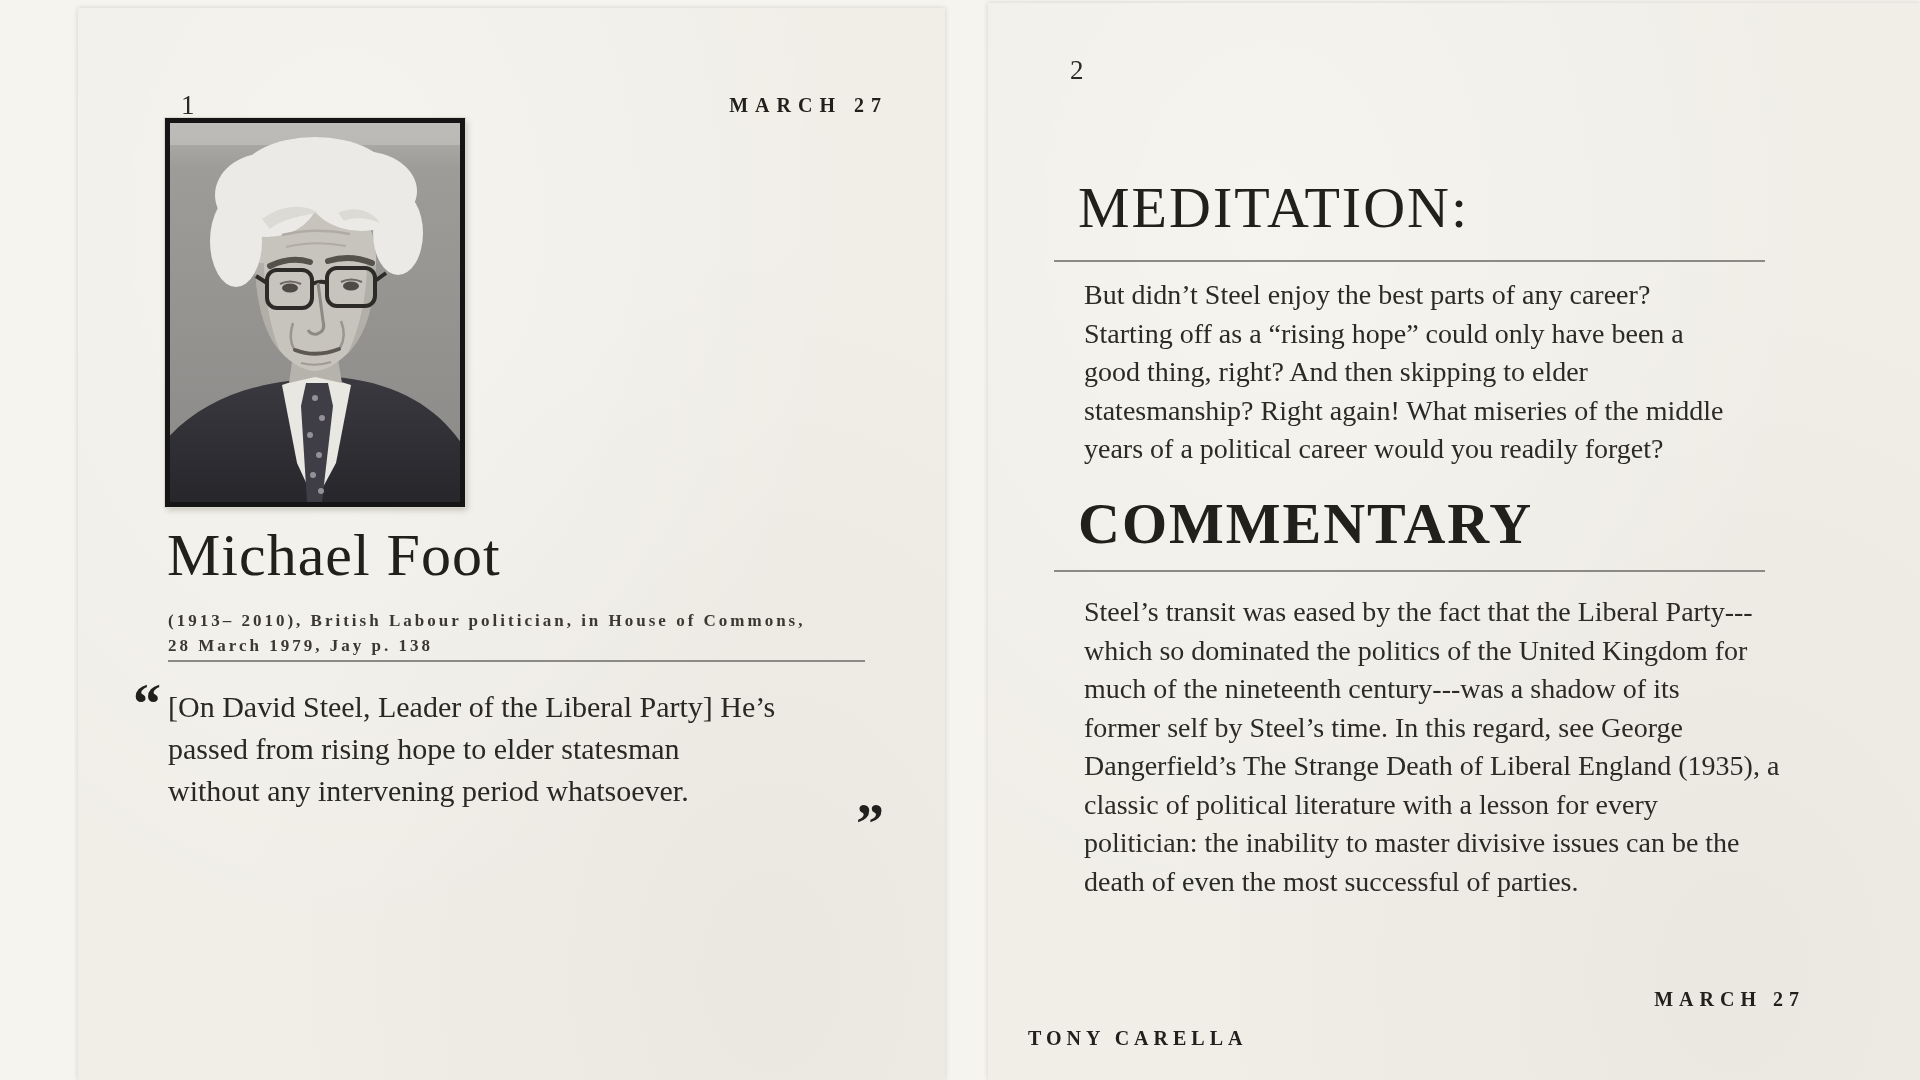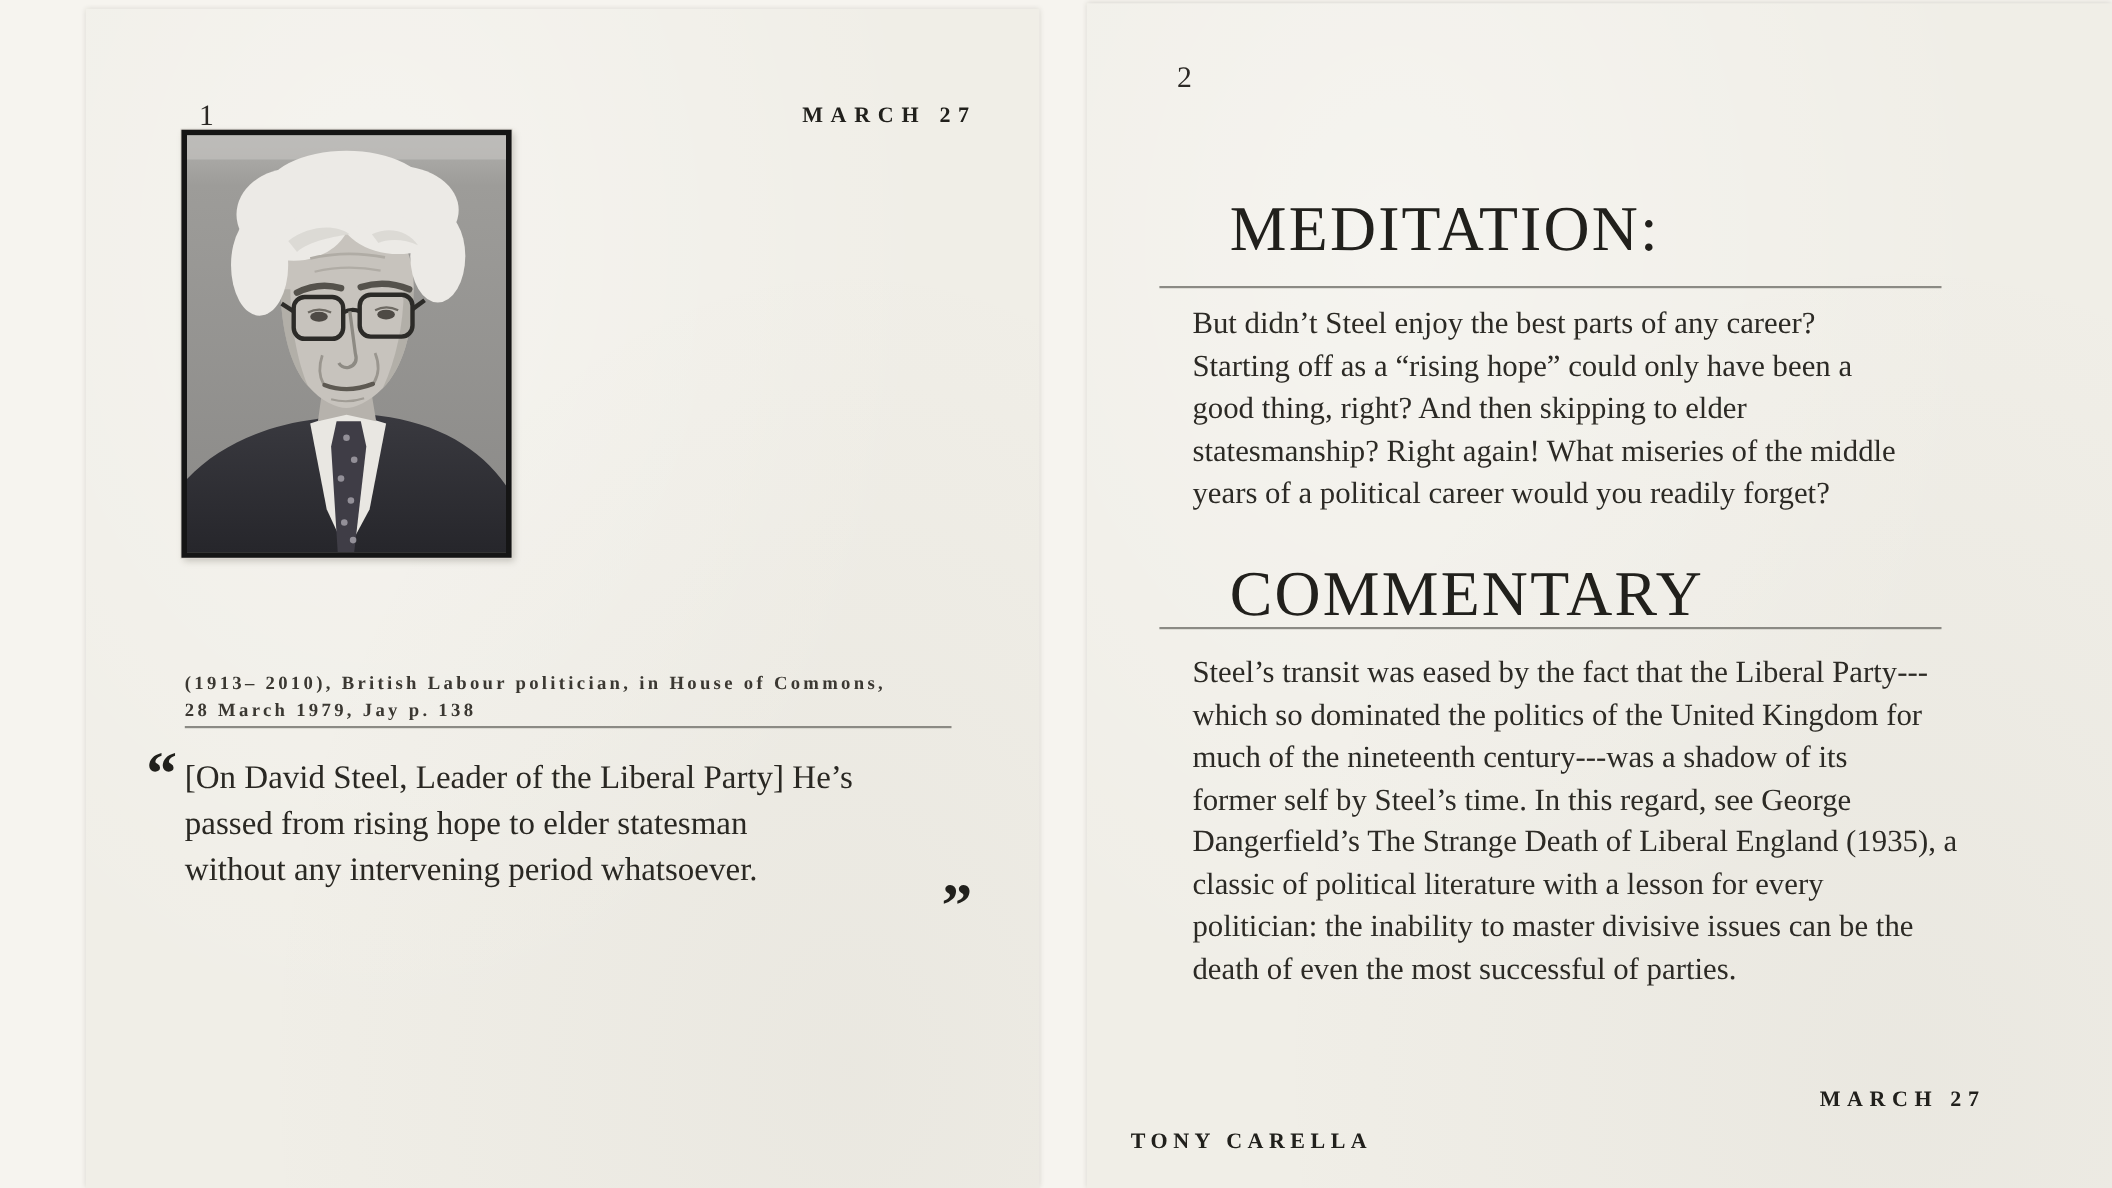--- a/index.html
+++ b/index.html
@@ -63,24 +63,23 @@
   .quote-close{
     position:absolute;left:778px;top:788px;
     font-size:56px;font-weight:bold;color:#21201c;line-height:1;
   }
 
   
   .section-heading{
     position:absolute;left:90px;
     font-size:58px;line-height:1;letter-spacing:2px;color:#21201c;
     white-space:pre;
-    margin-left:40px;
   }
   .heading-meditation{top:176px;}
-  .heading-commentary{top:508px;}
+  .heading-commentary{top:492px;font-weight:bold;}
   .rule-meditation{left:66px;top:257px;width:711px;}
   .rule-commentary{left:66px;top:567px;width:711px;}
 
   .body-text{
     position:absolute;left:96px;
     font-size:28px;line-height:38.5px;color:#2c2a25;
     white-space:pre;
   }
   .text-meditation{top:273px;}
   .text-commentary{top:590px;}
@@ -176,20 +175,21 @@
       <path d="M148,160 L153,198 Q156,208 147,211 Q141,212 138,207" stroke="#8d8a83" stroke-width="3" fill="none"></path>
 
       <path d="M123,200 Q118,215 124,226" stroke="#9a968f" stroke-width="2.5" fill="none"></path>
       <path d="M171,198 Q177,213 170,225" stroke="#9a968f" stroke-width="2.5" fill="none"></path>
 
       <path d="M125,227 Q146,235 169,226" stroke="#5d5952" stroke-width="4" fill="none" stroke-linecap="round"></path>
       <path d="M131,240 Q146,244 161,239" stroke="#a09c95" stroke-width="2" fill="none"></path>
     </svg>
   </div>
 
+  <div class="person-name">Michael Foot</div>
 
   <div class="attribution">(1913– 2010), British Labour politician, in House of Commons,
 28 March 1979, Jay p. 138</div>
 
   <div class="rule rule-left"></div>
 
   <div class="quote-open">“</div>
 
   <div class="quote-text">[On David Steel, Leader of the Liberal Party] He’s
 passed from rising hope to elder statesman

